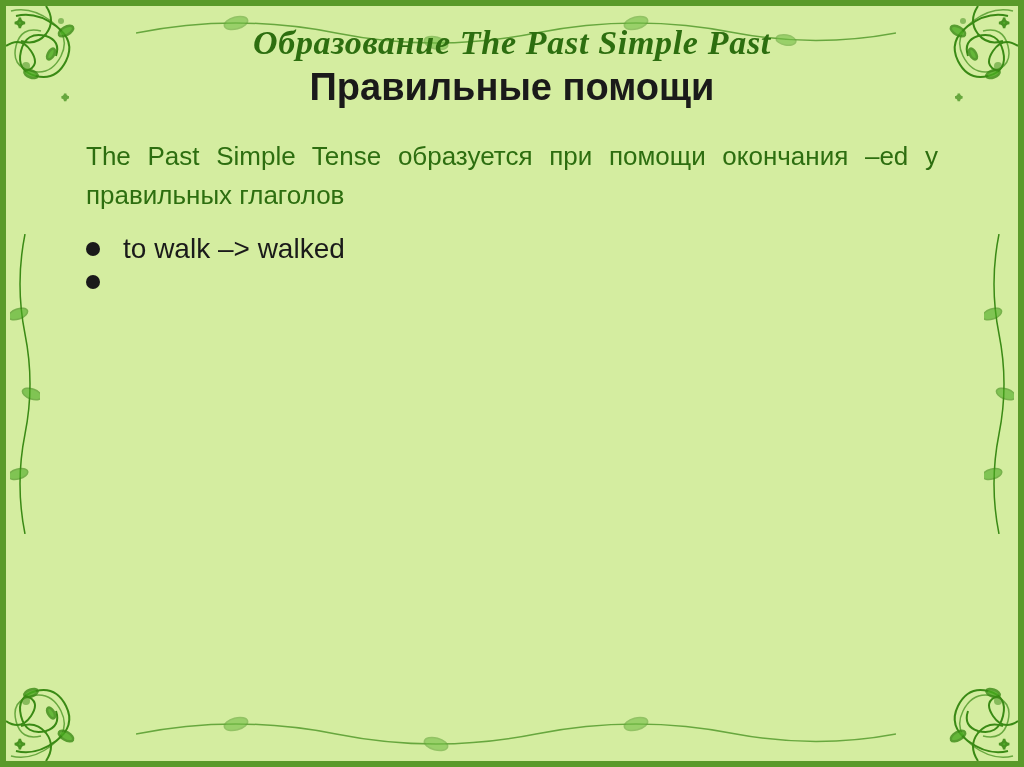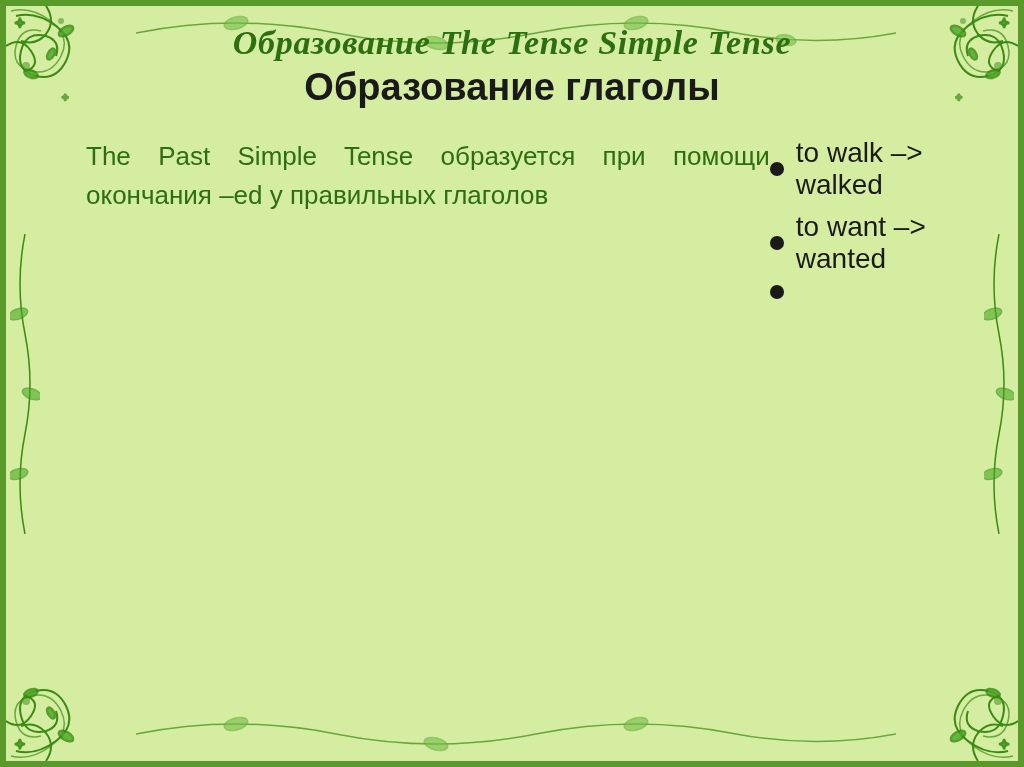--- a/index.html
+++ b/index.html
@@ -72,21 +72,21 @@
       color: #1a1a1a;
       font-family: Arial, sans-serif;
       margin-top: 4px;
     }
 
     .content {
       flex: 1;
       padding: 20px 80px 20px 80px;
       z-index: 1;
       display: flex;
-      flex-direction: row;
+      flex-direction: column;
       justify-content: flex-start;
     }
 
     .description {
       font-size: 26px;
       color: #2d6e10;
       text-align: justify;
       line-height: 1.5;
       margin-bottom: 18px;
       font-family: Arial, sans-serif;
@@ -97,21 +97,21 @@
       padding: 0;
       margin: 0;
     }
 
     .bullet-list li {
       font-size: 28px;
       color: #1a1a1a;
       margin-bottom: 10px;
       display: flex;
       align-items: center;
-      gap: 12px;
+      gap: 23px;
       font-family: Arial, sans-serif;
     }
 
     .bullet-dot {
       width: 14px;
       height: 14px;
       background: #1a1a1a;
       border-radius: 50%;
       flex-shrink: 0;
       display: inline-block;
@@ -215,34 +215,30 @@
   <svg style="position:absolute;bottom:2px;left:130px;width:760px;height:50px;pointer-events:none;" viewBox="0 0 760 50" xmlns="http://www.w3.org/2000/svg">
     <g fill="none" stroke="#3a8a15" stroke-width="1.5" opacity="0.7">
       <path d="M0,25 Q100,5 200,25 Q300,45 400,25 Q500,5 600,25 Q680,40 760,25"></path>
       <ellipse cx="100" cy="15" rx="12" ry="6" fill="#4aaa20" opacity="0.6" transform="rotate(-15 100 15)"></ellipse>
       <ellipse cx="300" cy="35" rx="12" ry="6" fill="#4aaa20" opacity="0.6" transform="rotate(15 300 35)"></ellipse>
       <ellipse cx="500" cy="15" rx="12" ry="6" fill="#4aaa20" opacity="0.6" transform="rotate(-15 500 15)"></ellipse>
     </g>
   </svg>
 
   <div class="header">
-    <div class="title-italic">Образование The Tense Simple Tense</div>
-    <div class="title-bold">Образование глаголы</div>
+    <div class="title-italic">Образование The Past Simple Past</div>
+    <div class="title-bold">Правильные помощи</div>
   </div>
 
   <div class="content">
     <div class="description">The Past Simple Tense образуется при помощи окончания –ed у правильных глаголов</div>
     <ul class="bullet-list">
     <li>
           <span class="bullet-dot"></span>
           <span>to walk –&gt; walked</span>
         </li>
         <li>
           <span class="bullet-dot"></span>
-          <span>to want –&gt; wanted</span>
-        </li>
-        <li>
-          <span class="bullet-dot"></span>
         </li>
       </ul>
   </div>
 
 </div>
 
 </body></html>

